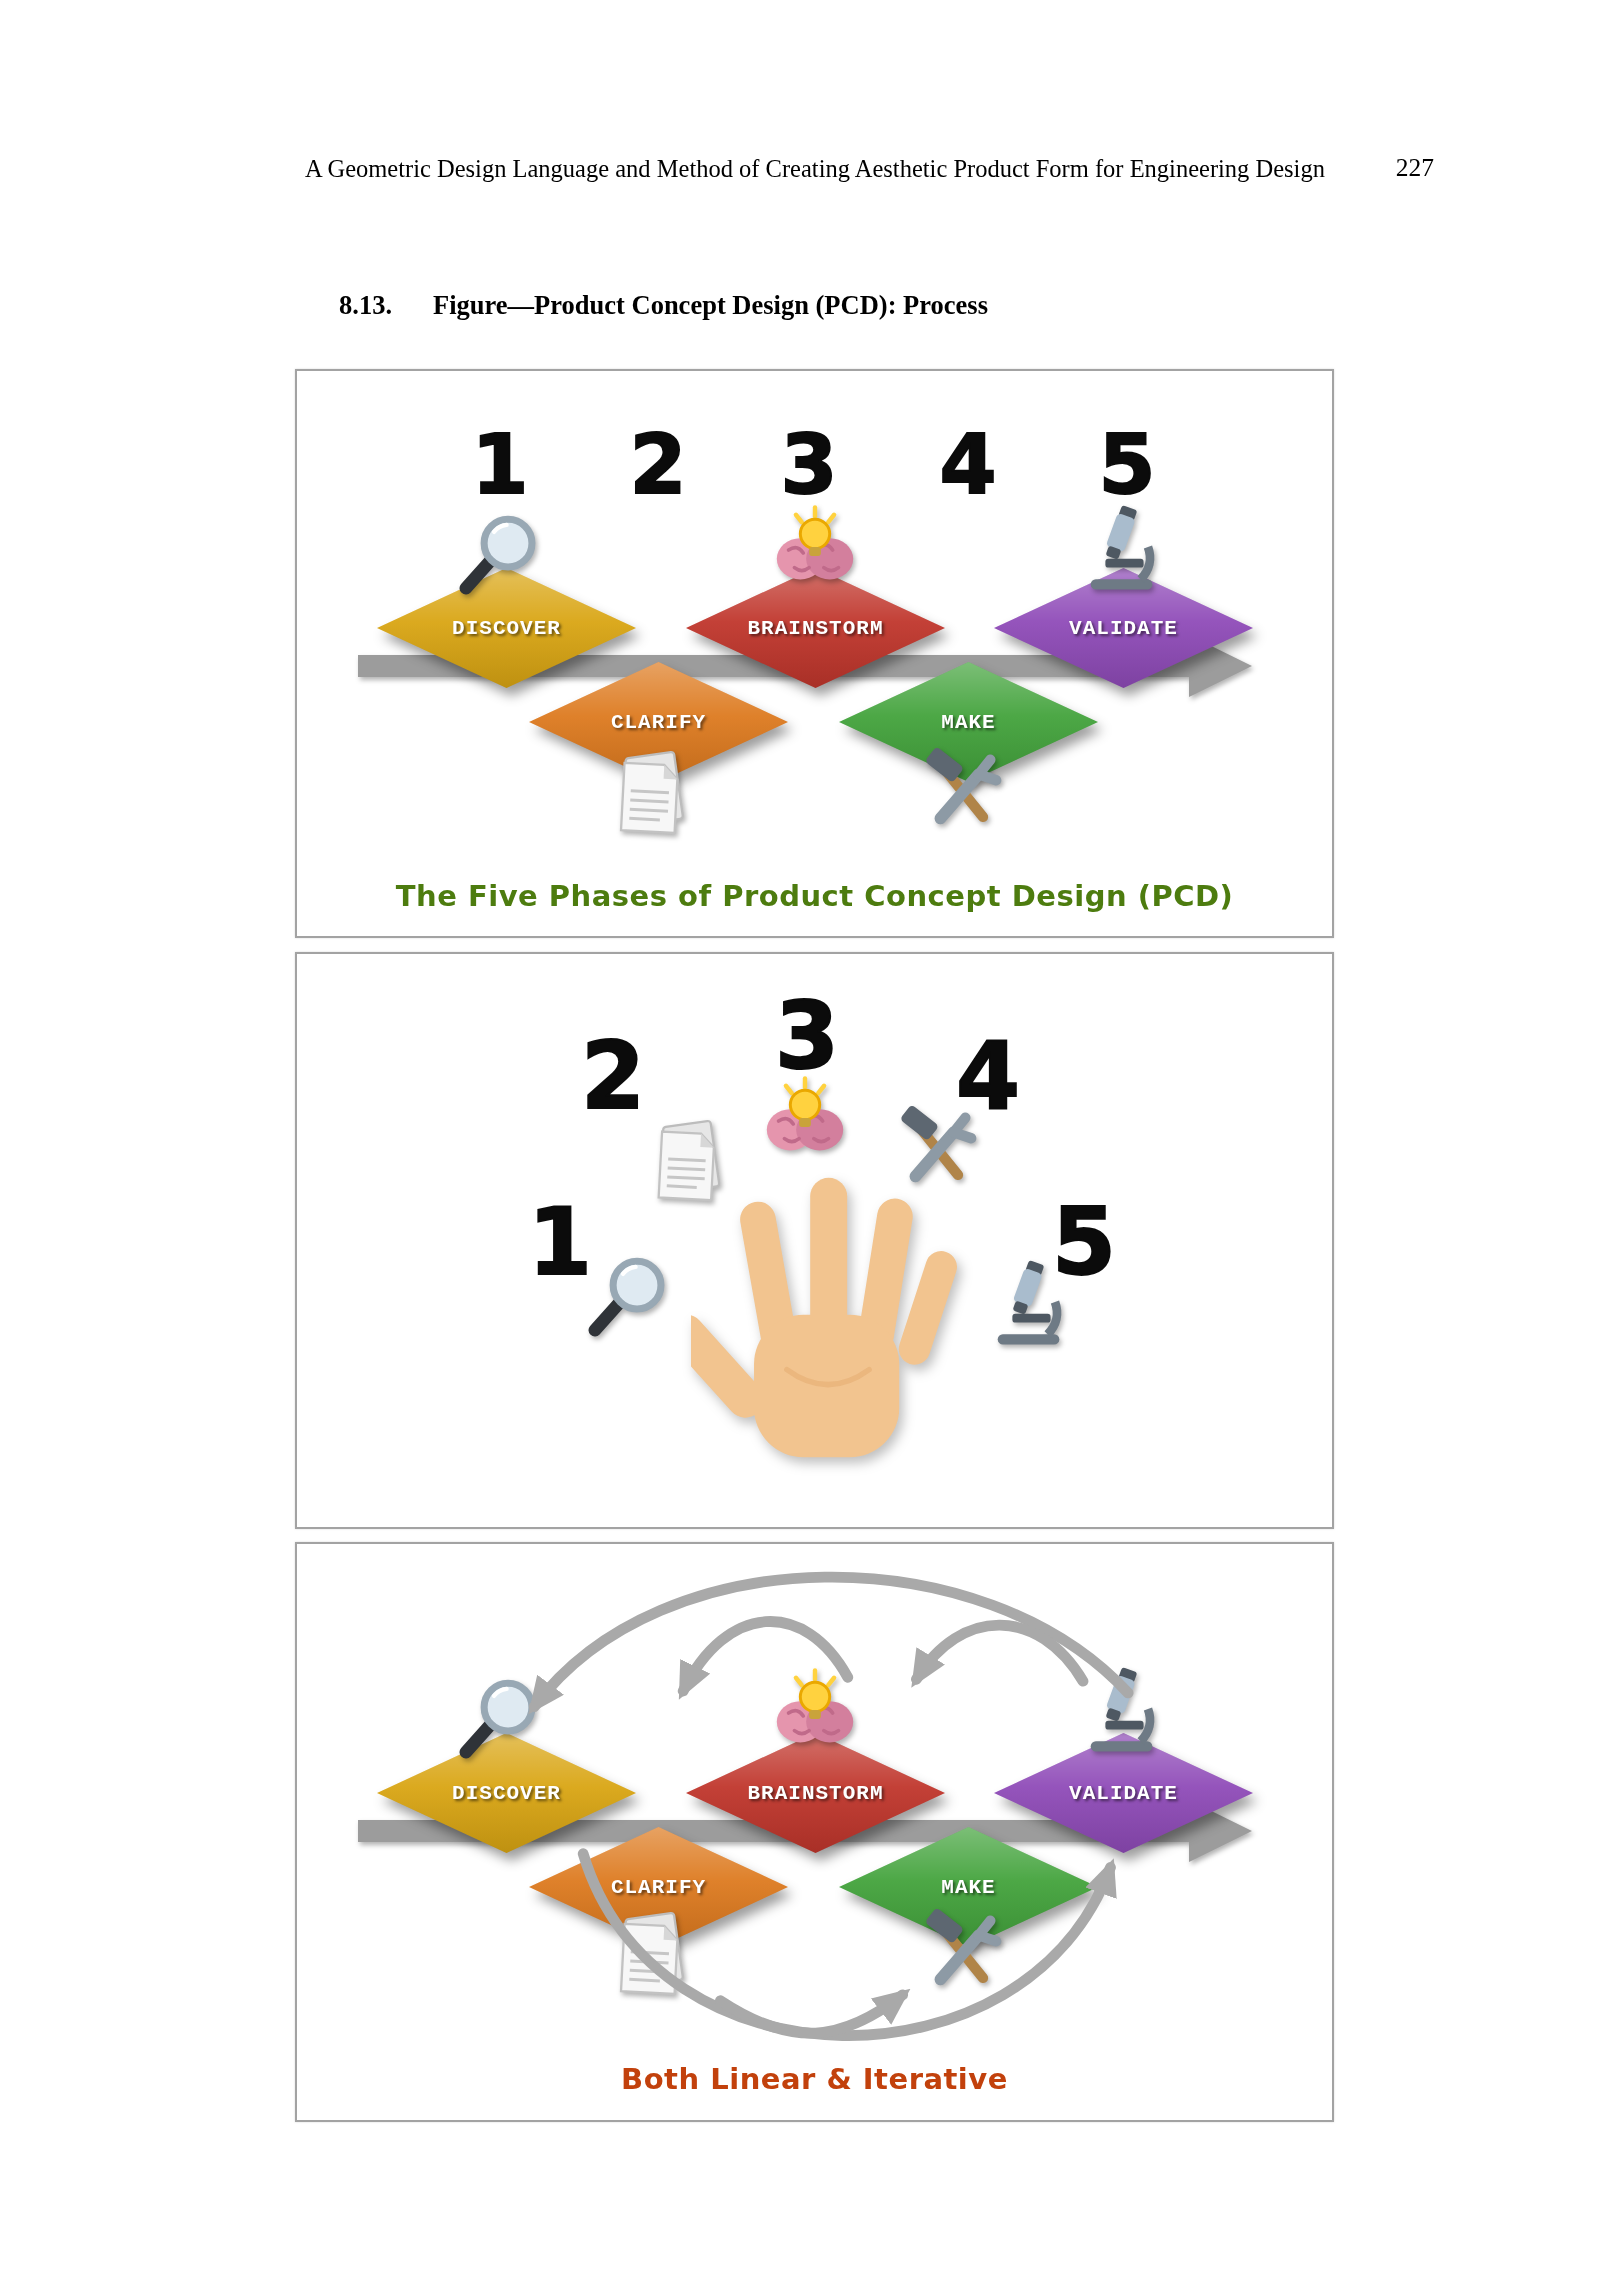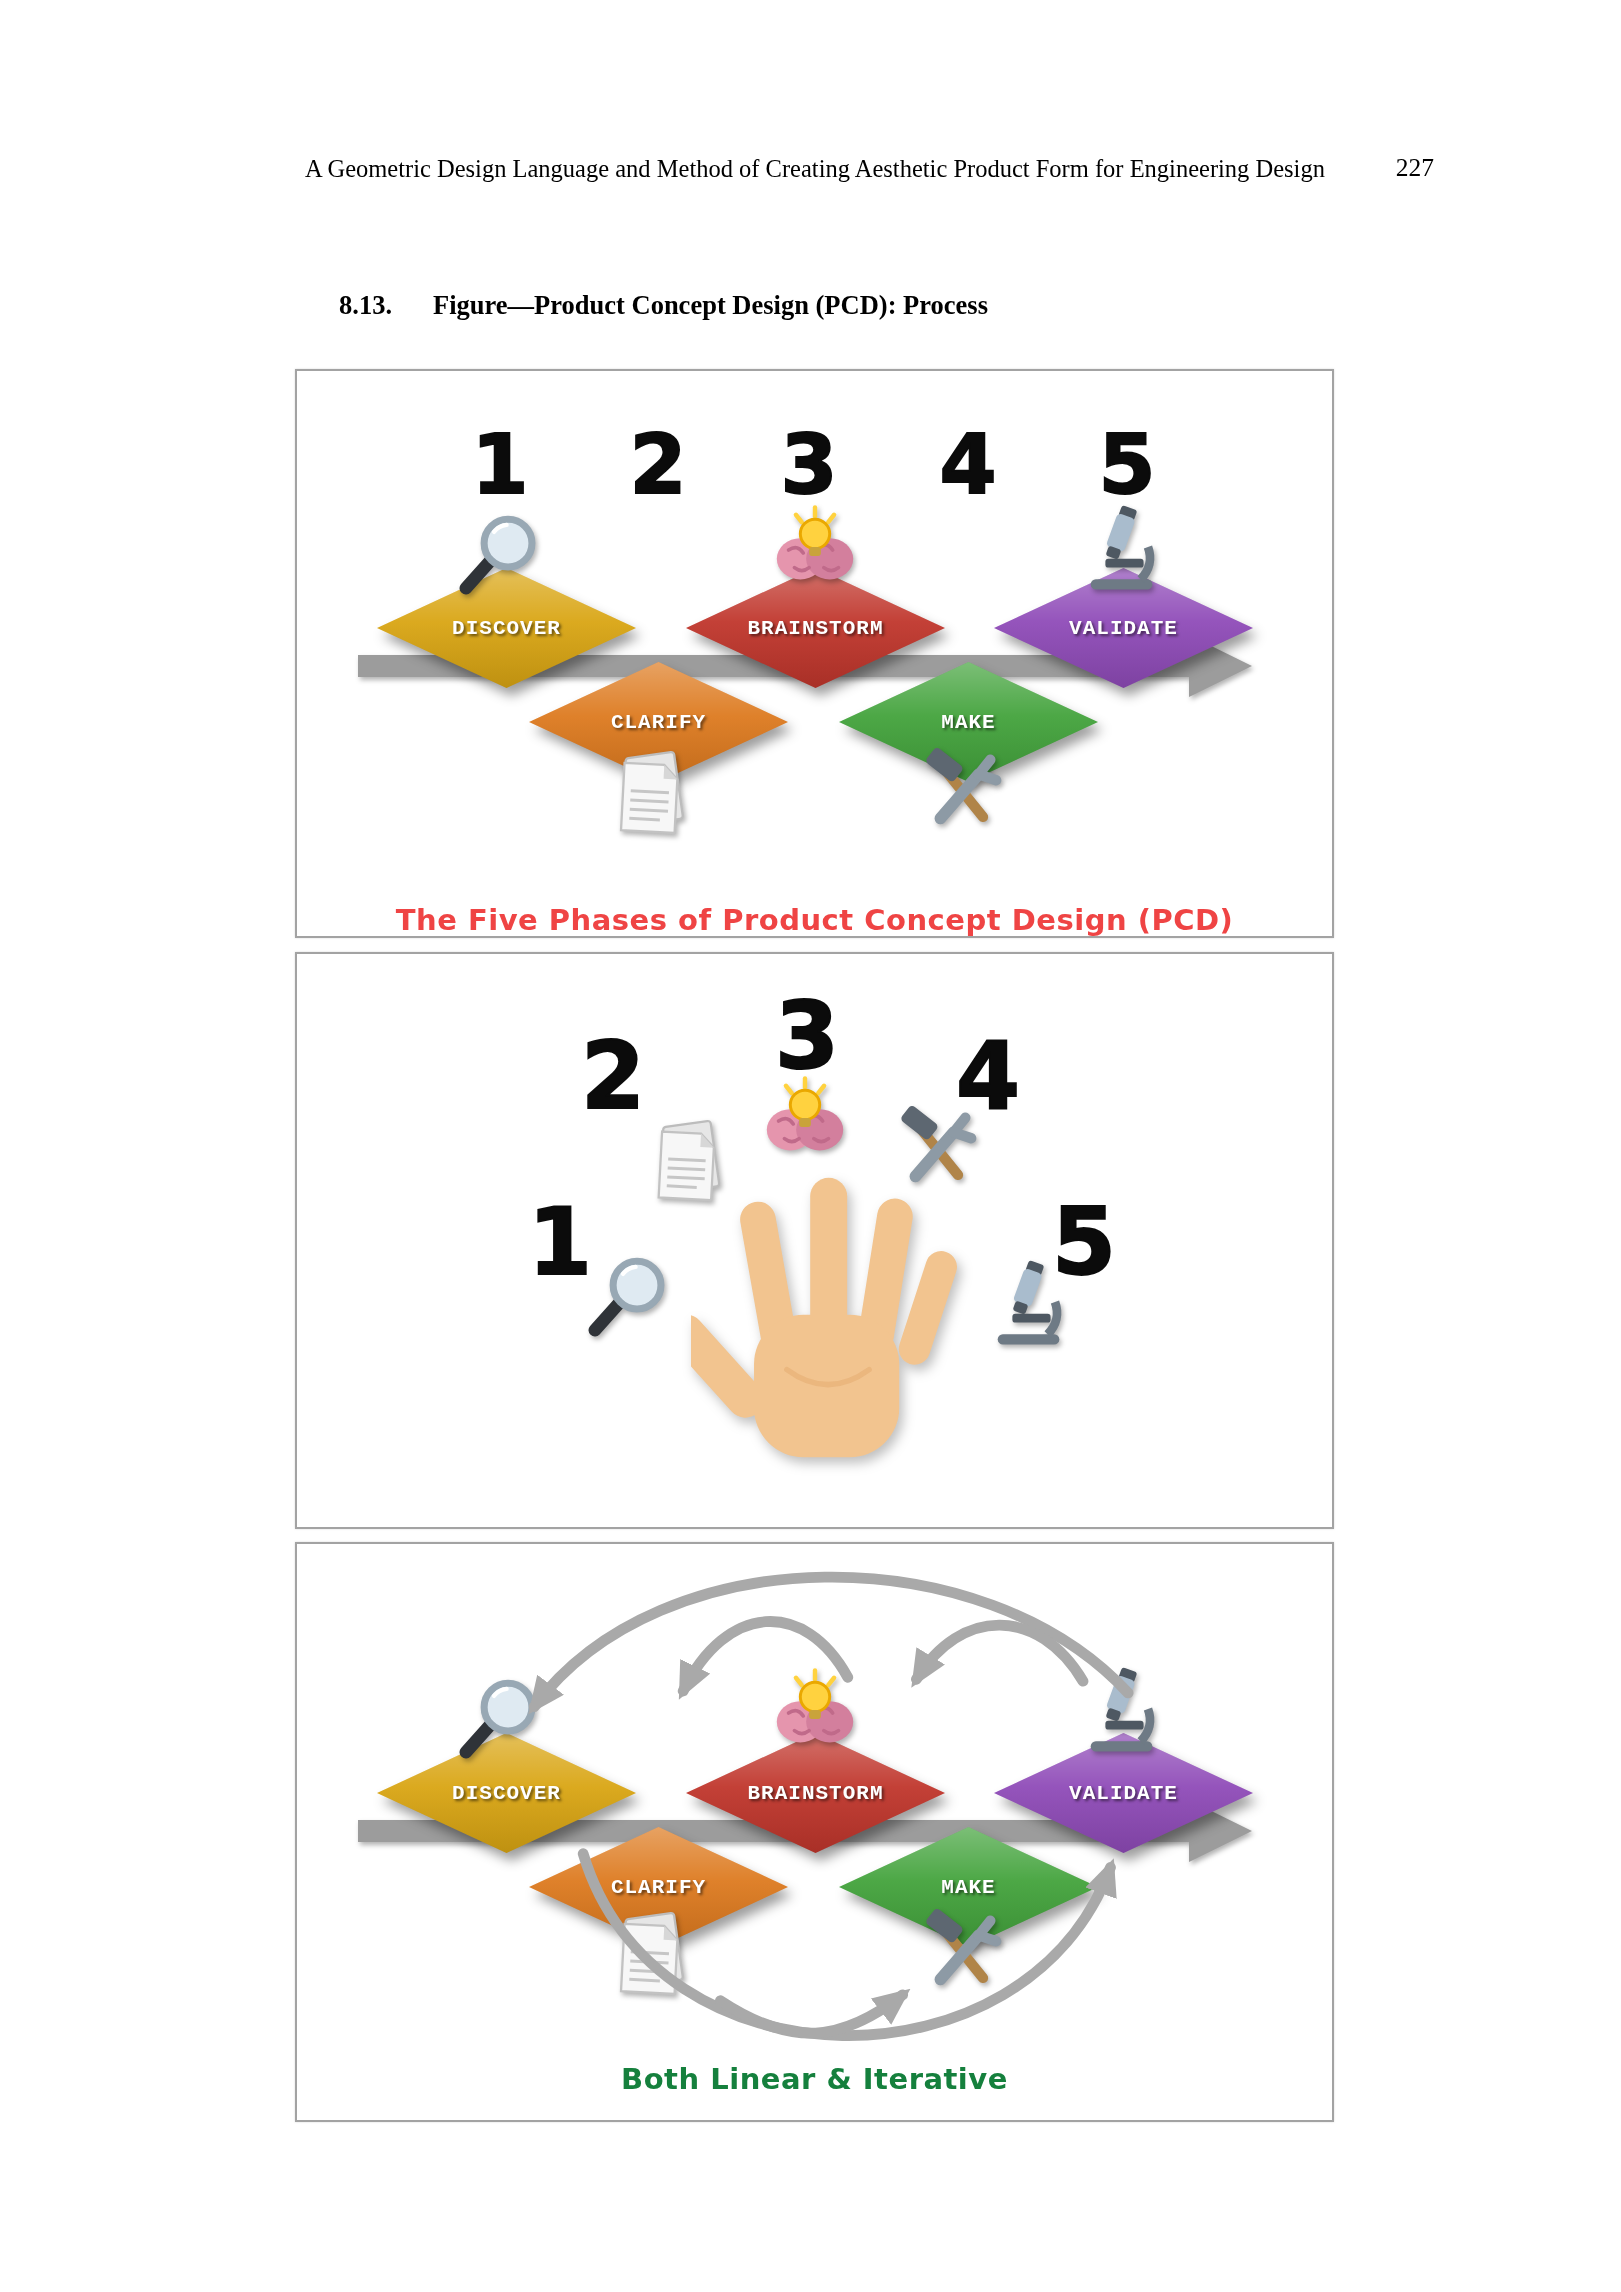--- a/index.html
+++ b/index.html
@@ -200,21 +200,21 @@
     <svg class="icon" style="left:826px;top:176px;width:94px;height:94px" viewBox="0 0 96 96" width="94" height="94">
         <use href="#sym-microscope"></use>
       </svg>
     <svg class="icon" style="left:355px;top:424px;width:98px;height:98px" viewBox="0 0 100 100" width="98" height="98">
         <use href="#sym-document"></use>
       </svg>
     <svg class="icon" style="left:664px;top:421px;width:94px;height:94px" viewBox="0 0 96 96" width="94" height="94">
         <use href="#sym-tools"></use>
       </svg>
 
-    <div class="panel-caption" style="top: 532px; color: #ef4444;">The Five Phases of Product Concept Design (PCD)</div>
+    <div class="panel-caption" style="top: 508px; color: #4d7c0f;">The Five Phases of Product Concept Design (PCD)</div>
   </section>
 
   <section class="panel" id="panel2">
     <div class="big-num p2-num" style="left:263px;top:289px">1</div>
     <div class="big-num p2-num" style="left:316px;top:123px">2</div>
     <div class="big-num p2-num" style="left:510px;top:83px">3</div>
     <div class="big-num p2-num" style="left:691px;top:123px">4</div>
     <div class="big-num p2-num" style="left:787px;top:289px">5</div>
 
     <svg class="icon" style="left:333px;top:341px;width:90px;height:90px" viewBox="0 0 92 92" width="90" height="90">
@@ -294,17 +294,17 @@
       </defs>
       <g fill="none" stroke="#a9a9a9" stroke-width="11" stroke-linecap="round">
         <path d="M848 152 C 700 -8, 372 -8, 242 166" marker-end="url(#ah)"></path>
         <path d="M562 136 C 518 56, 438 60, 394 150" marker-end="url(#ah)"></path>
         <path d="M802 140 C 757 64, 677 64, 632 138" marker-end="url(#ah)"></path>
         <path d="M292 316 C 365 560, 745 562, 830 330" marker-end="url(#ah)"></path>
         <path d="M432 466 C 505 514, 556 508, 618 460" marker-end="url(#ah)"></path>
       </g>
     </svg>
 
-    <div class="panel-caption" style="top: 518px; color: #15803d;">Both Linear &amp; Iterative</div>
+    <div class="panel-caption" style="top: 518px; color: #c2410c;">Both Linear &amp; Iterative</div>
   </section>
 
 </div>
 
 
 </body></html>

